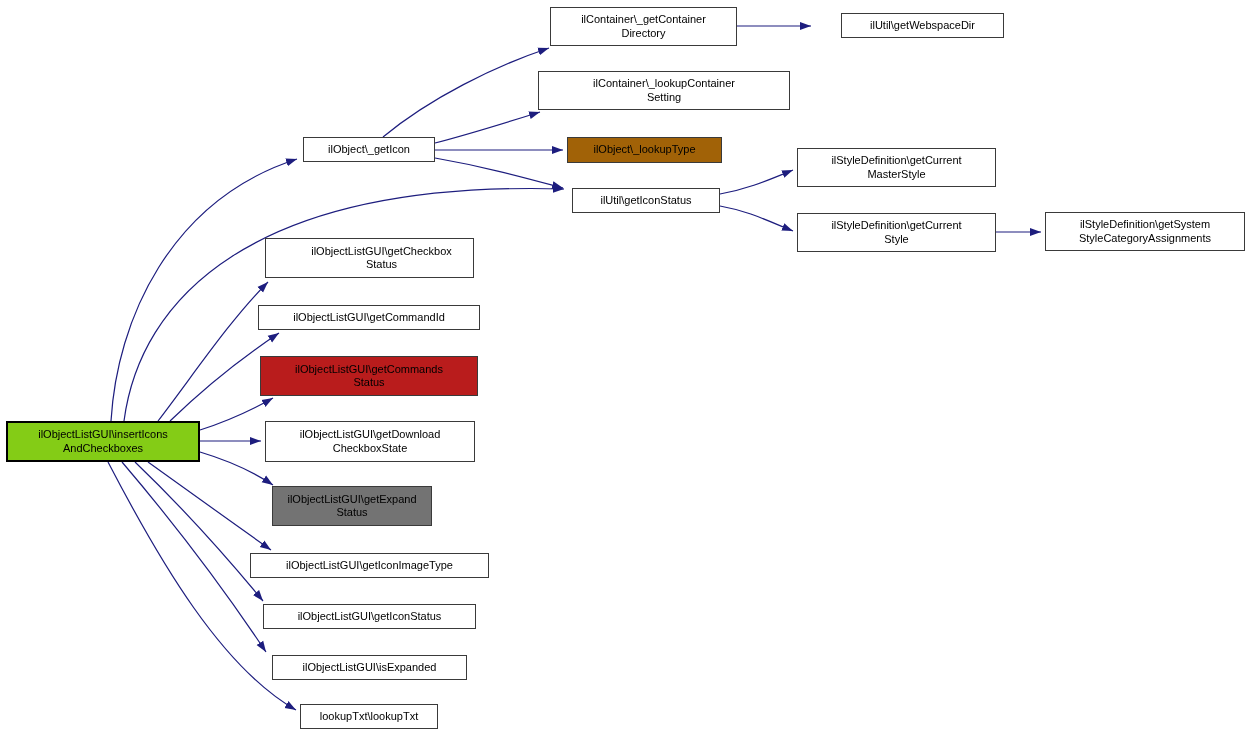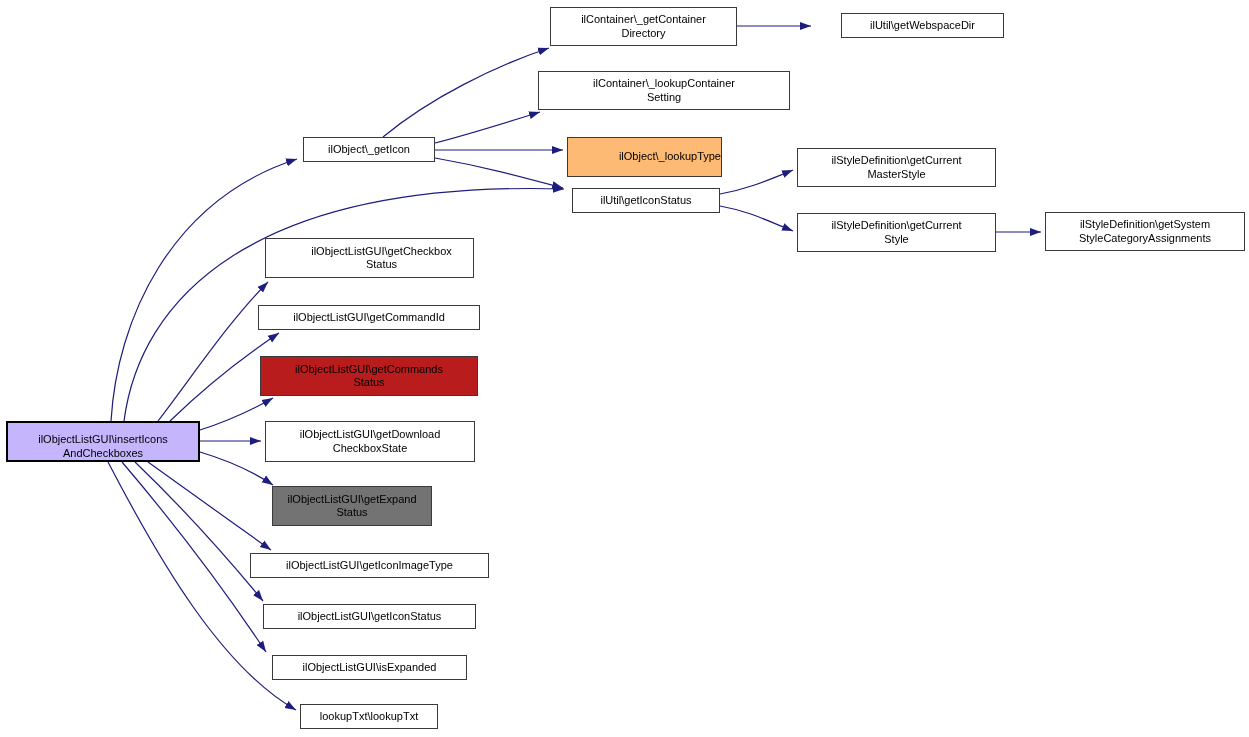--- a/index.html
+++ b/index.html
@@ -57,36 +57,36 @@
         <path d="M200,430 C228,421 250,411 273,398" marker-end="url(#arrowhead)"></path>
         <path d="M200,441 L261,441" marker-end="url(#arrowhead)"></path>
         <path d="M200,452 C230,461 252,471 273,485" marker-end="url(#arrowhead)"></path>
         <path d="M148,462 C190,492 230,521 271,550" marker-end="url(#arrowhead)"></path>
         <path d="M135,462 C185,510 226,556 263,601" marker-end="url(#arrowhead)"></path>
         <path d="M122,462 C180,530 226,592 266,652" marker-end="url(#arrowhead)"></path>
         <path d="M108,462 C160,562 222,668 296,710" marker-end="url(#arrowhead)"></path>
       </g>
   </svg>
   <div>
-      <div class="node main" style="left: 6px; top: 421px; width: 194px; height: 41px; background: #c4b5fd; border-color: rgb(0, 0, 0); align-items: flex-end;">
+      <div class="node main" style="left: 6px; top: 421px; width: 194px; height: 41px; background: #84cc16; border-color: rgb(0, 0, 0);">
         <span>ilObjectListGUI\insertIcons<br>AndCheckboxes</span>
       </div>
       <div class="node" style="left: 303px; top: 137px; width: 132px; height: 25px; background: rgb(255, 255, 255); border-color: rgb(58, 58, 58);">
         <span>ilObject\_getIcon</span>
       </div>
       <div class="node" style="left: 550px; top: 7px; width: 187px; height: 39px; background: rgb(255, 255, 255); border-color: rgb(58, 58, 58);">
         <span>ilContainer\_getContainer<br>Directory</span>
       </div>
       <div class="node" style="left: 815px; top: 13px; width: 163px; height: 25px; background: rgb(255, 255, 255); border-color: rgb(58, 58, 58); margin-left: 26px;">
         <span>ilUtil\getWebspaceDir</span>
       </div>
       <div class="node" style="left: 538px; top: 71px; width: 252px; height: 39px; background: rgb(255, 255, 255); border-color: rgb(58, 58, 58);">
         <span>ilContainer\_lookupContainer<br>Setting</span>
       </div>
-      <div class="node" style="left: 567px; top: 137px; width: 155px; height: 40px; background: #fdba74; border-color: rgb(58, 58, 58); justify-content: flex-end;">
+      <div class="node" style="left: 567px; top: 137px; width: 155px; height: 26px; background: #a16207; border-color: rgb(58, 58, 58);">
         <span>ilObject\_lookupType</span>
       </div>
       <div class="node" style="left: 572px; top: 188px; width: 148px; height: 25px; background: rgb(255, 255, 255); border-color: rgb(58, 58, 58);">
         <span>ilUtil\getIconStatus</span>
       </div>
       <div class="node" style="left: 797px; top: 148px; width: 199px; height: 39px; background: rgb(255, 255, 255); border-color: rgb(58, 58, 58);">
         <span>ilStyleDefinition\getCurrent<br>MasterStyle</span>
       </div>
       <div class="node" style="left: 797px; top: 213px; width: 199px; height: 39px; background: rgb(255, 255, 255); border-color: rgb(58, 58, 58);">
         <span>ilStyleDefinition\getCurrent<br>Style</span>

